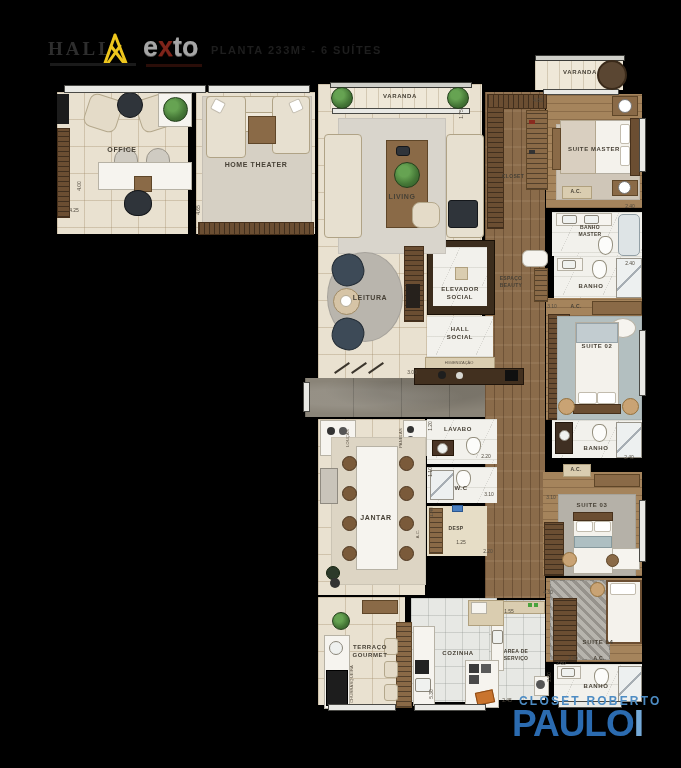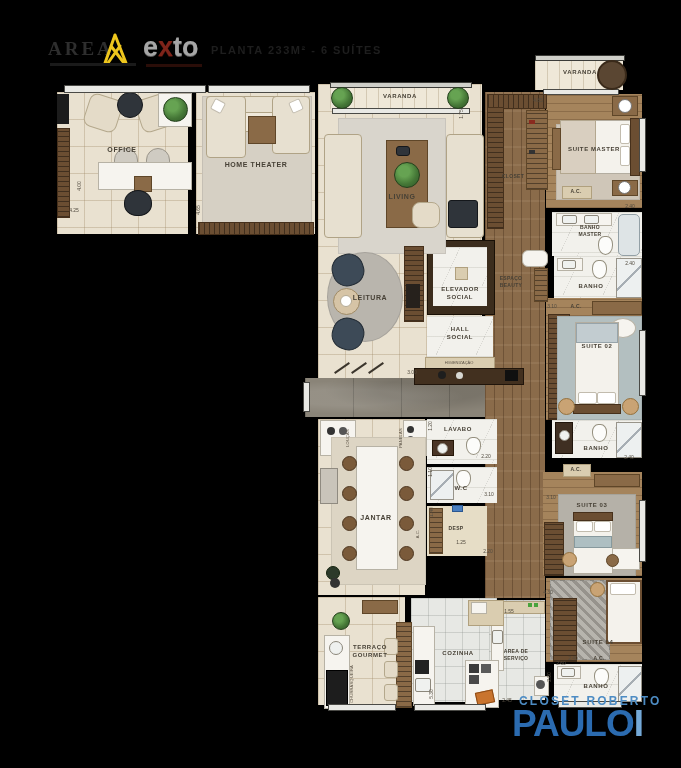--- a/index.html
+++ b/index.html
@@ -83,21 +83,21 @@
   
   .wm1{position:absolute;left:519px;top:694px;font:600 12px "Liberation Sans",sans-serif;
        color:#4d8cc4;letter-spacing:2.2px}
   .wm2{position:absolute;left:512px;top:705px;font:800 37px/1 "Liberation Sans",sans-serif;
        color:#2b6bb0;letter-spacing:-1px}
   .wm2 .acc{color:#74a9d8}
 </style>
 </head>
 <body>
 
-<div class="brand">AREA</div>
+<div class="brand">HALL</div>
 <svg class="abs" style="left:99px;top:32px" width="34" height="34" viewBox="0 0 34 34">
   <path d="M16 3 L6 31 M16 3 L27 31 M12 14 L25 31 M21 14 L9 31" stroke="#eec61d" stroke-width="3" fill="none" stroke-linecap="round"></path>
 </svg>
 <div class="tagbar"></div>
 <div class="exto"><span class="g">e</span><span class="x">x</span><span class="g">to</span></div>
 <div class="extobar"></div>
 <div class="ptitle">PLANTA 233M² - 6 SUÍTES</div>
 
 <div class="abs tile" style="left:57px;top:92px;width:131px;height:142px"></div>
 <div class="abs tile" style="left:196px;top:92px;width:119px;height:142px"></div>

